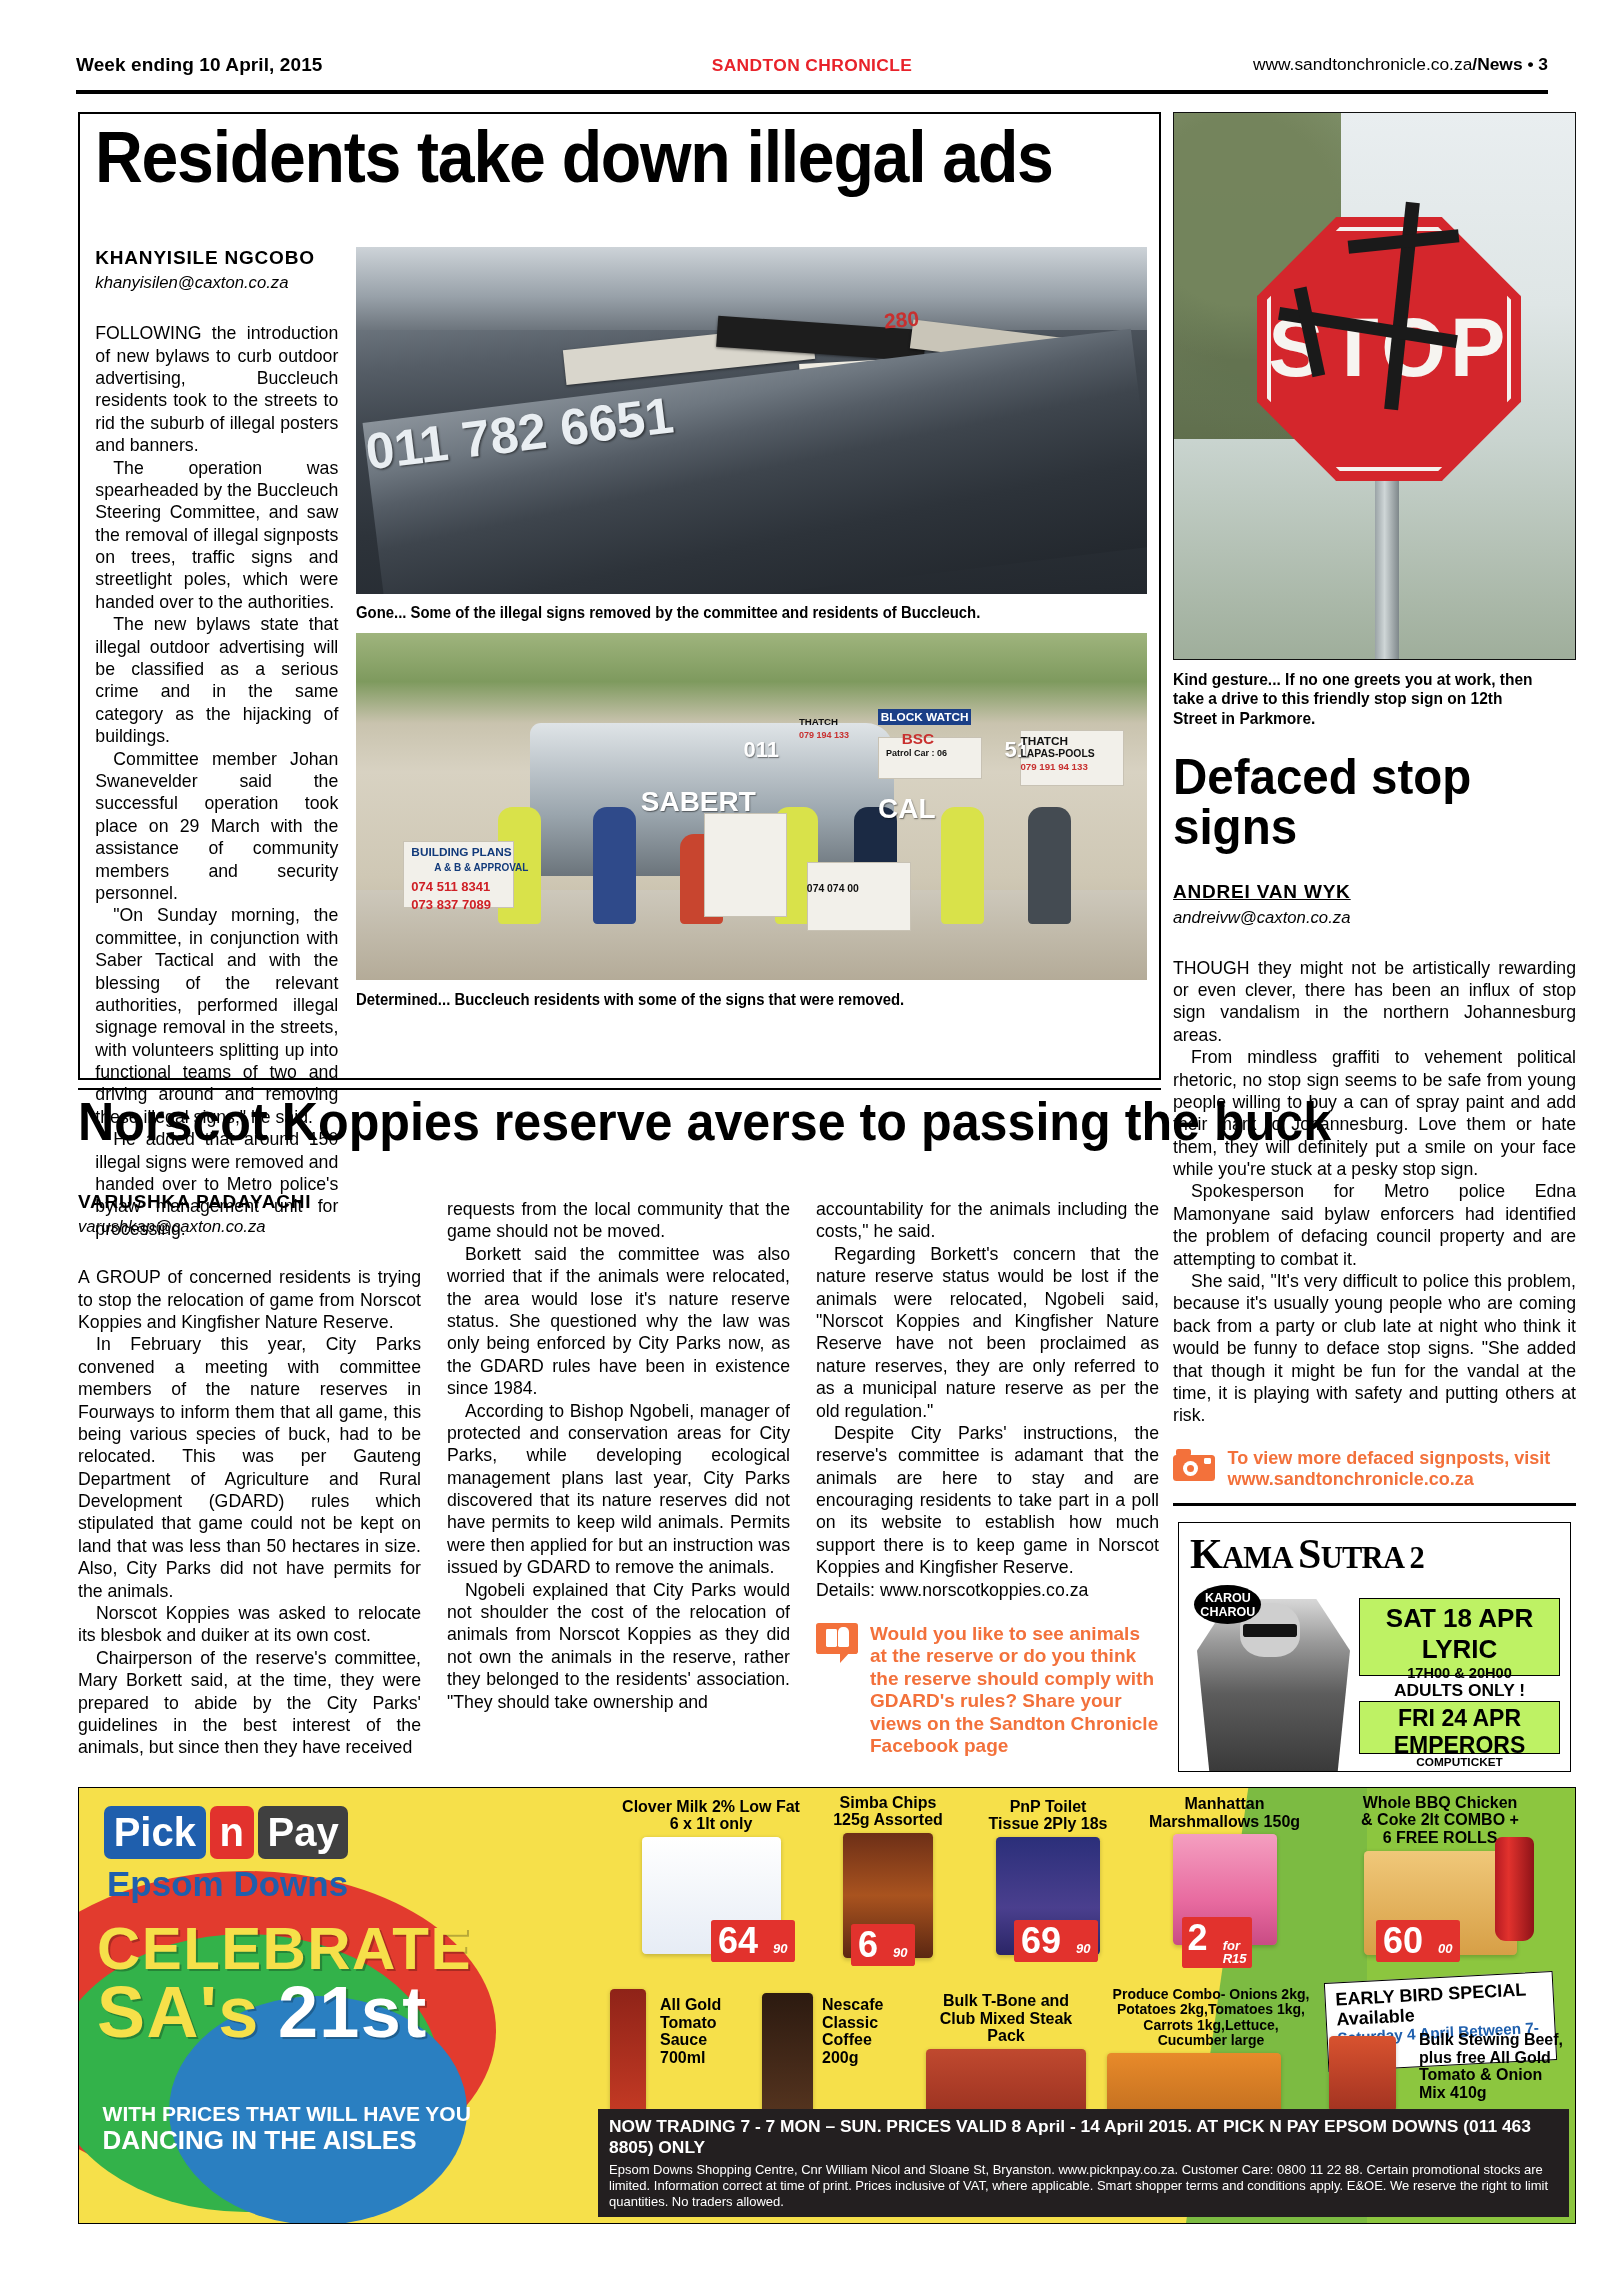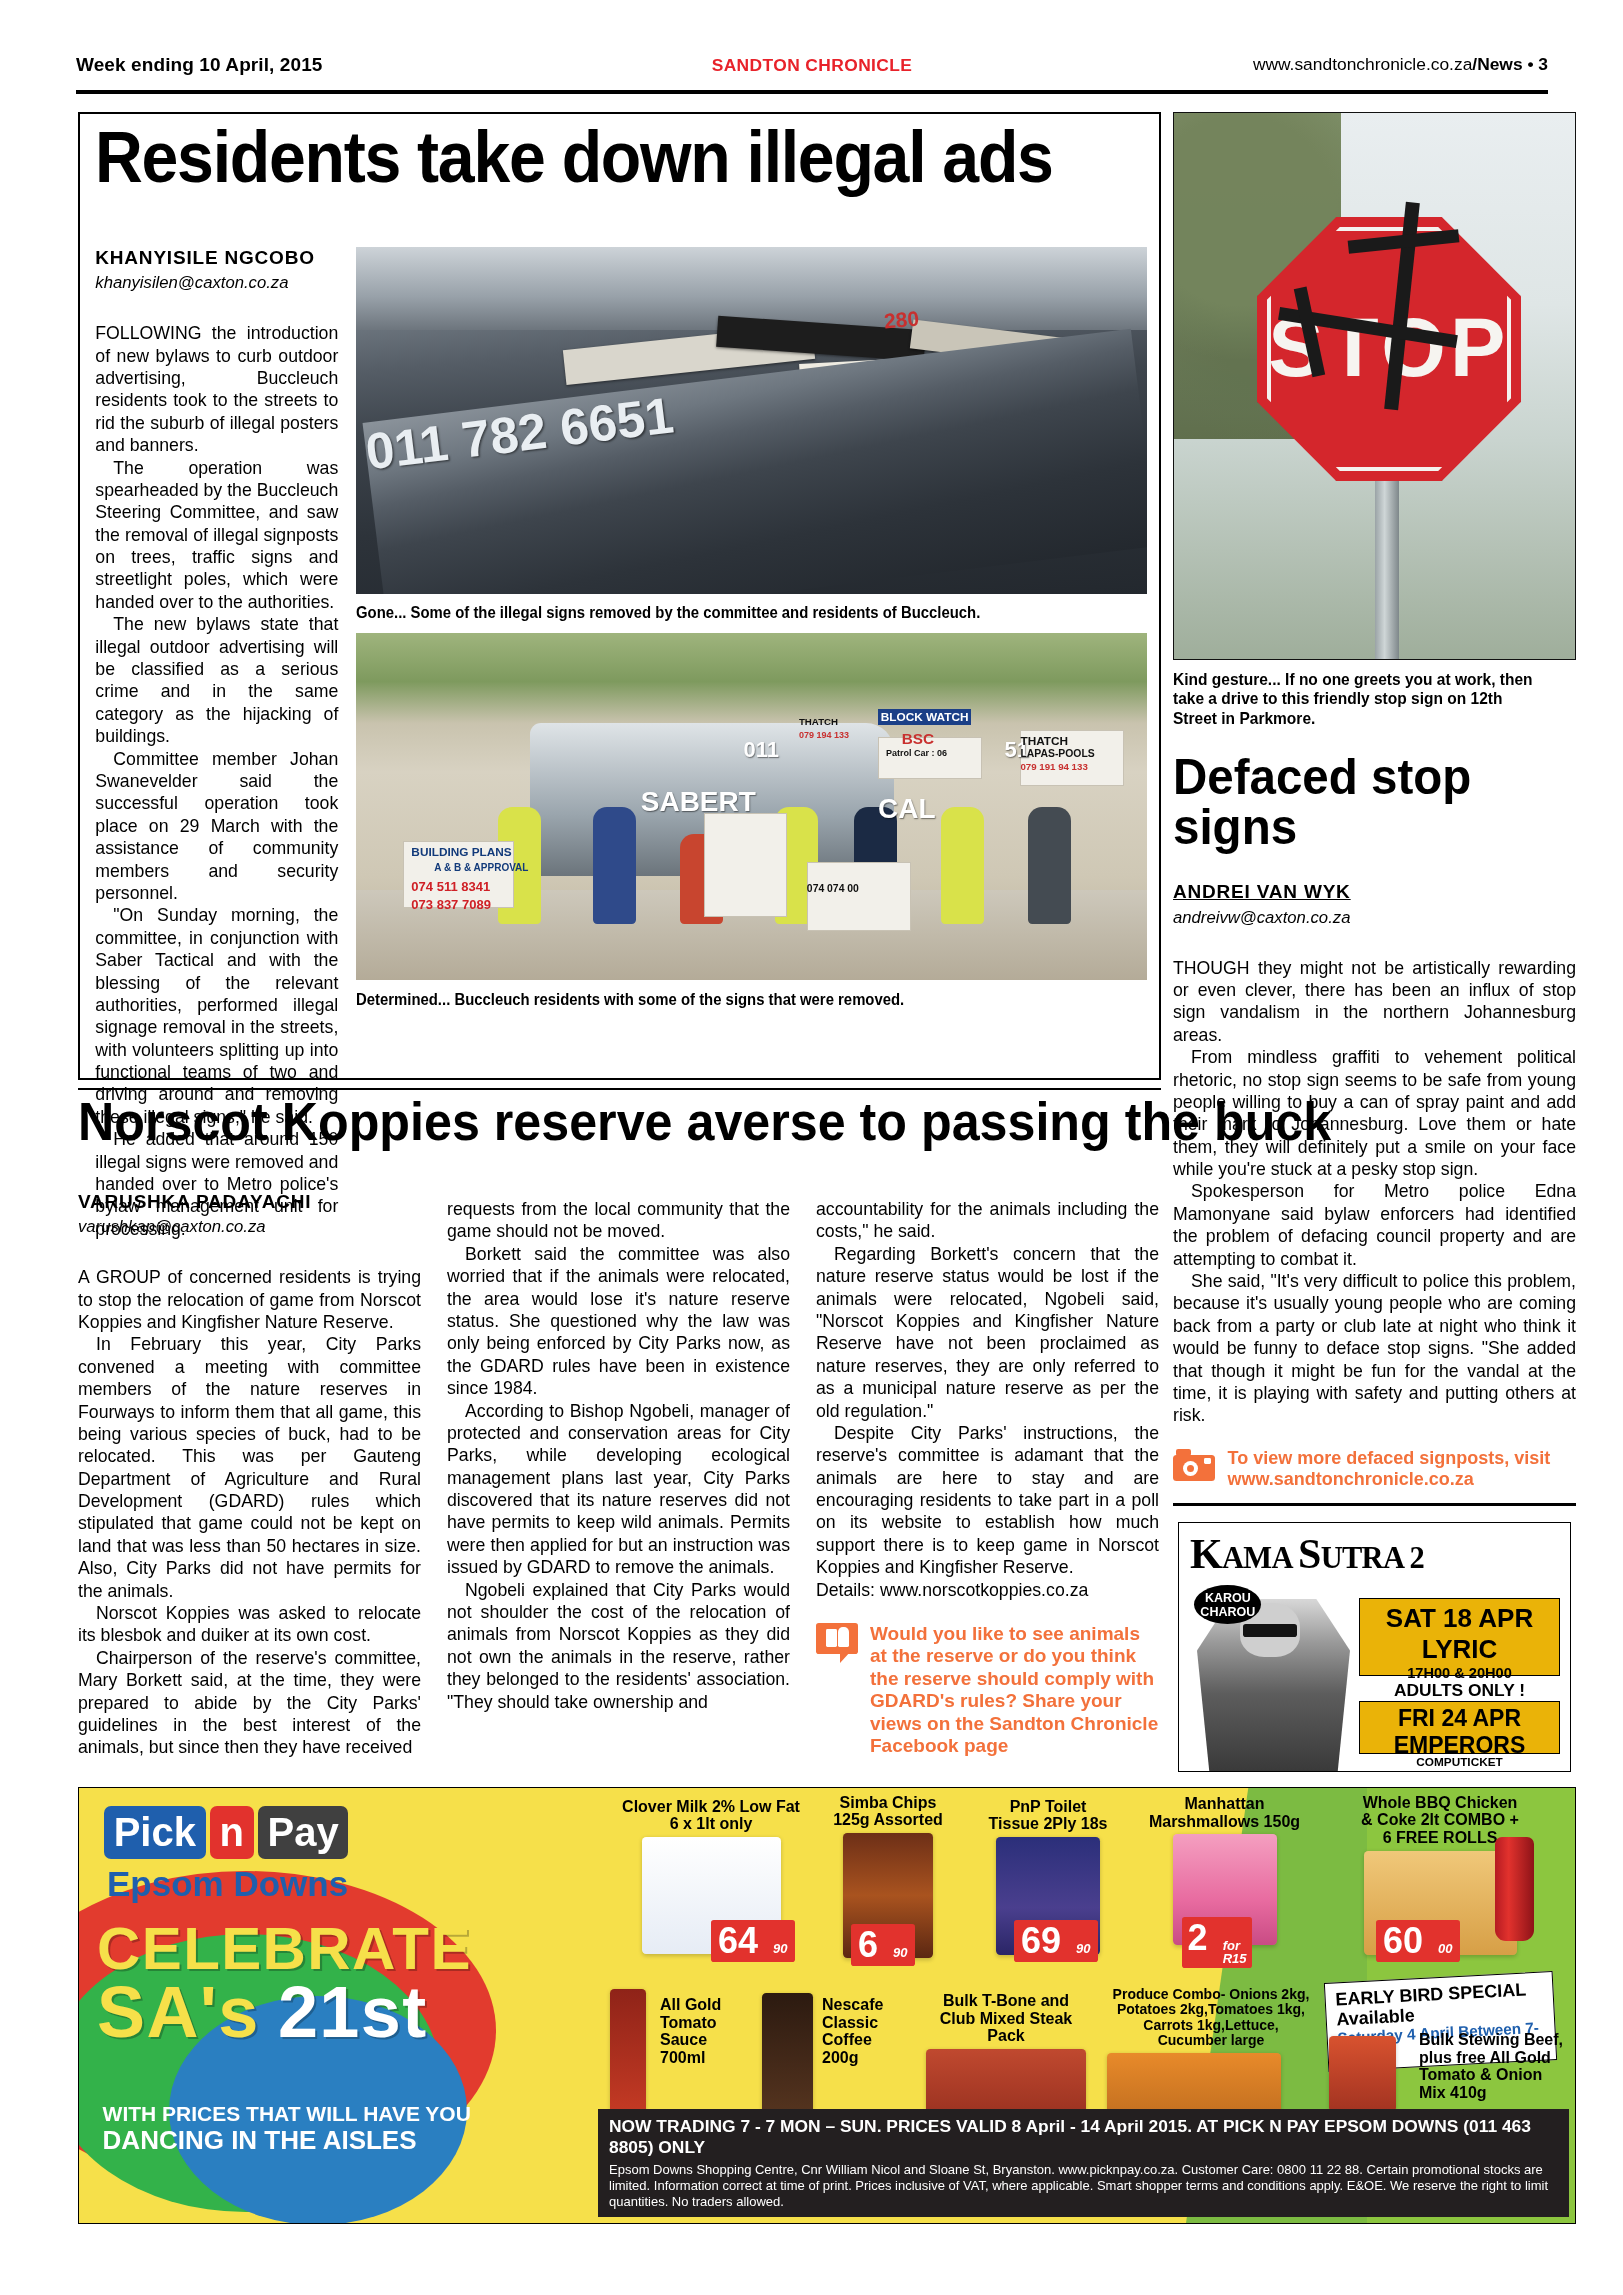--- a/index.html
+++ b/index.html
@@ -118,21 +118,21 @@
   .ks-ad { position:absolute; left:1178px; top:1522px; width:393px; height:250px; border:1.4px solid #000; background:#fff; overflow:hidden; }
   .ks-title { position:absolute; left:11px; top:7px; font-size:42px; font-weight:bold; letter-spacing:-0.7px;
      font-family:"Liberation Serif", serif; }
   .ks-title .sm { font-size:30.5px; }
   .ks-badge { position:absolute; left:15.3px; top:62px; width:67px; height:39px; background:#000; border-radius:50%;
      color:#fff; font-weight:bold; font-size:12.5px; text-align:center; line-height:1.15; padding-top:5.6px; }
   .ks-fig { position:absolute; left:18px; top:76px; width:153px; height:172px;
      background:linear-gradient(180deg,#d8d8d8 0%,#9a9a9a 25%,#5d5d5d 55%,#3a3a3a 100%); clip-path:polygon(22% 0,78% 0,100% 30%,92% 100%,8% 100%,0 30%); }
   .ks-fig .head { position:absolute; left:43px; top:4.2px; width:60px; height:54px; background:#cfcfcf; border-radius:45% 45% 40% 40%; }
   .ks-fig .glasses { position:absolute; left:46px; top:25px; width:54px; height:12.5px; background:#141414; border-radius:2.8px; }
-  .ks-box { position:absolute; background:#eab308; border:0.7px solid #000; text-align:center; font-weight:bold; }
+  .ks-box { position:absolute; background:#bef264; border:0.7px solid #000; text-align:center; font-weight:bold; }
   .ks-b1 { left:180px; top:75px; width:201px; height:78px; }
   .ks-b1 .l1 { font-size:26px; margin-top:4.2px; }
   .ks-b1 .l2 { font-size:26px; }
   .ks-b1 .l3 { font-size:14.6px; }
   .ks-adults { position:absolute; left:180px; top:157px; width:201px; text-align:center; font-weight:bold; font-size:17.4px; }
   .ks-b2 { left:180px; top:178px; width:201px; height:53px; }
   .ks-b2 .l1 { font-size:23px; margin-top:2.8px; }
   .ks-b2 .l2 { font-size:23px; }
   .ks-foot { position:absolute; left:180px; top:233px; width:201px; text-align:center; font-size:11.8px; font-weight:bold; line-height:1.1; }
 

